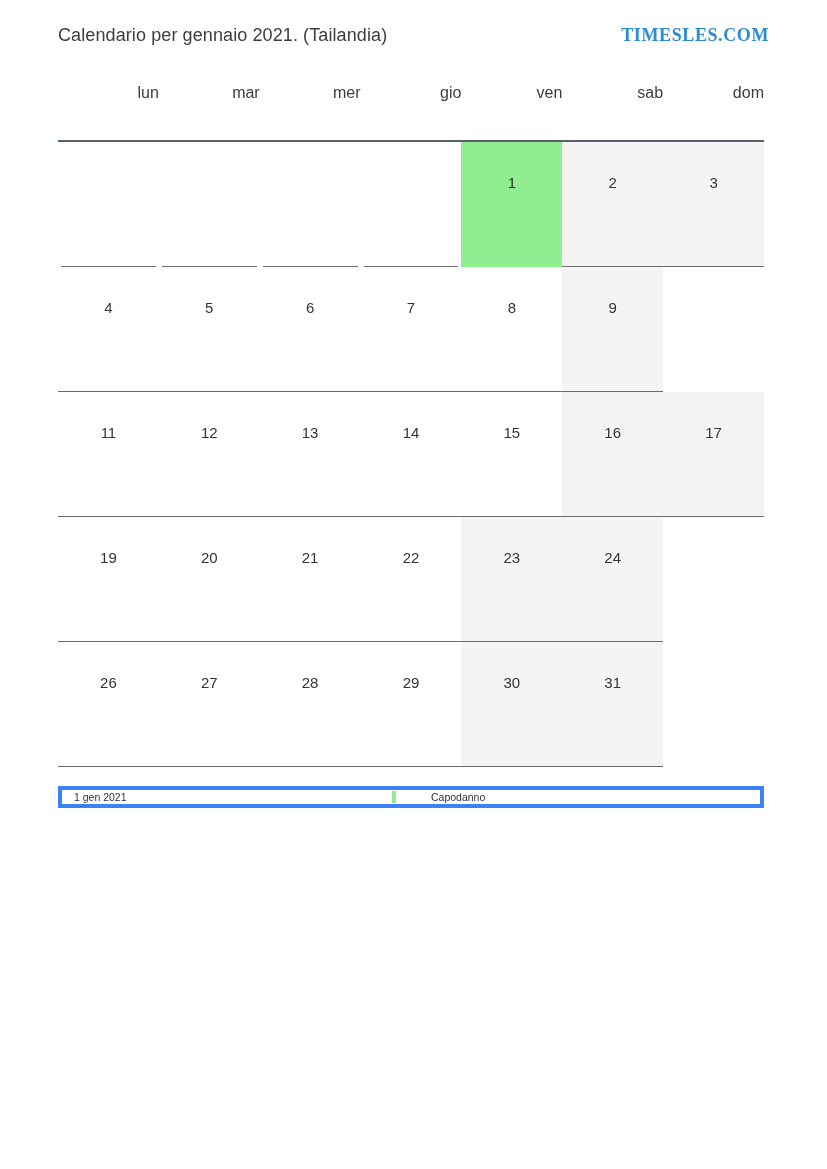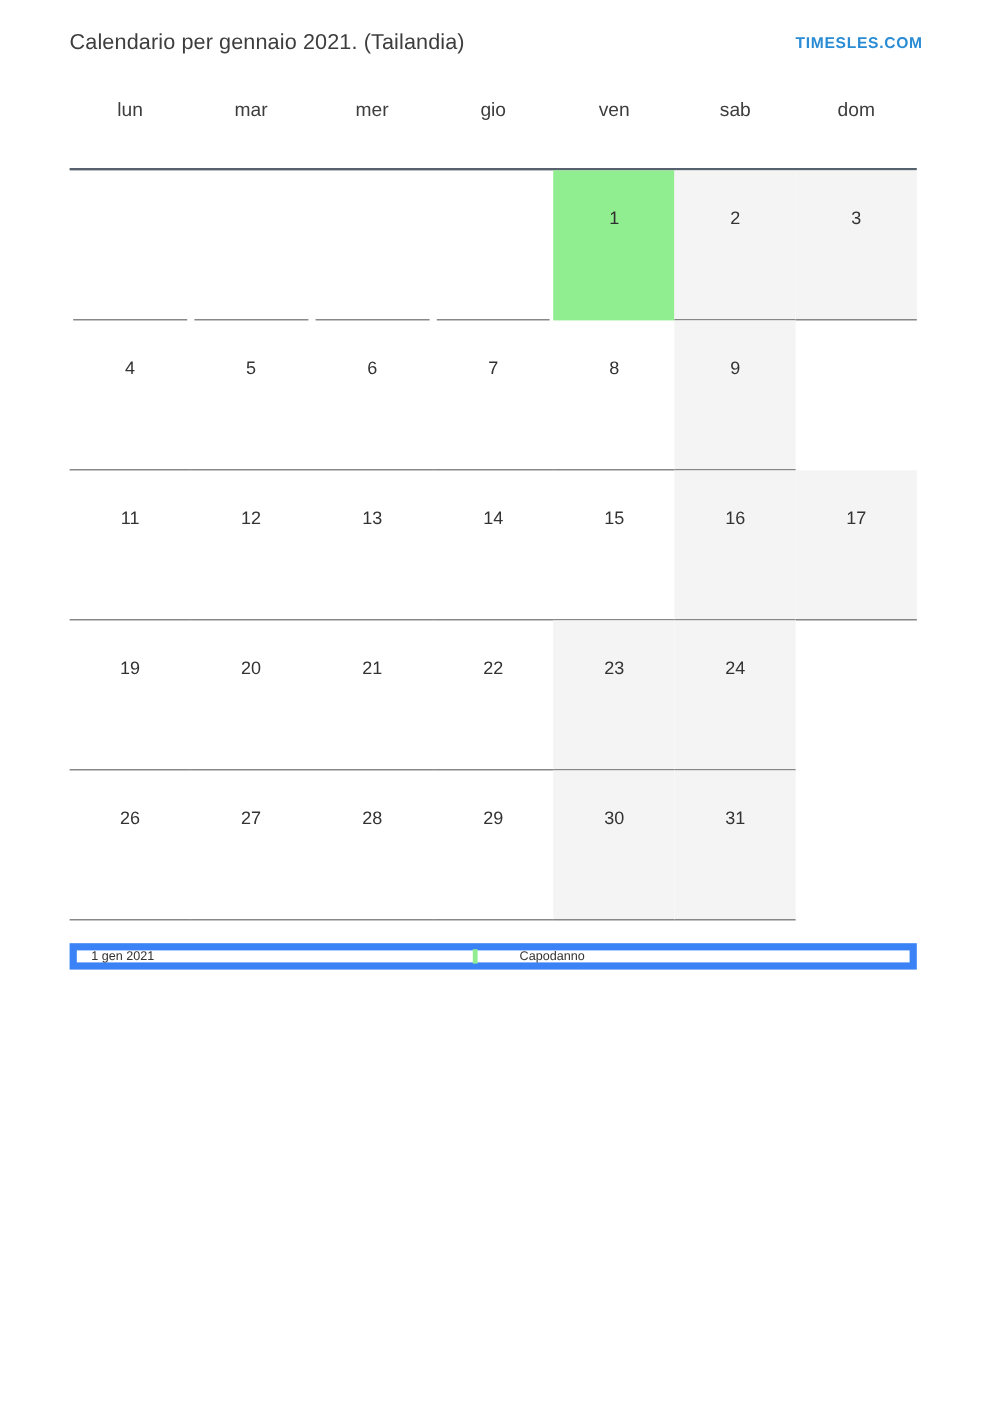--- a/index.html
+++ b/index.html
@@ -31,39 +31,40 @@
     align-items: center;
     justify-content: space-between;
   }
   .page-title {
     font-size: 18px;
     color: #3d3d3d;
     font-weight: normal;
     letter-spacing: 0.1px;
   }
   .brand {
-    font-size: 13px;
+    font-size: 18px;
     color: #2a8cd4;
     letter-spacing: 0.6px;
     font-weight: bold;
+    font-family: Liberation Serif, serif;
   }
   
   .calendar {
     position: absolute;
     top: 84px;
     left: 58px;
     width: 706px;
   }
   .weekdays {
     display: grid;
     grid-template-columns: repeat(7, 1fr);
     height: 40px;
   }
   .weekday {
-    text-align: center;
+    text-align: right;
     font-size: 16px;
     color: #3d3d3d;
   }
   .grid-top-rule {
     height: 2px;
     background: #55626e;
     margin-top: 16px;
   }
   .weeks {
     display: block;
@@ -111,21 +112,21 @@
     height: 1px;
     background: #6b6b6b;
   }
   
   .legend {
     position: absolute;
     left: 58px;
     top: 786px;
     width: 706px;
     height: 22px;
-    border: 6px solid #3b82f6;
+    border: 4px solid #3b82f6;
     box-sizing: border-box;
     display: flex;
     align-items: center;
     font-size: 10.5px;
     color: #333333;
   }
   .legend-date {
     padding-left: 12px;
     width: 330px;
     box-sizing: border-box;

